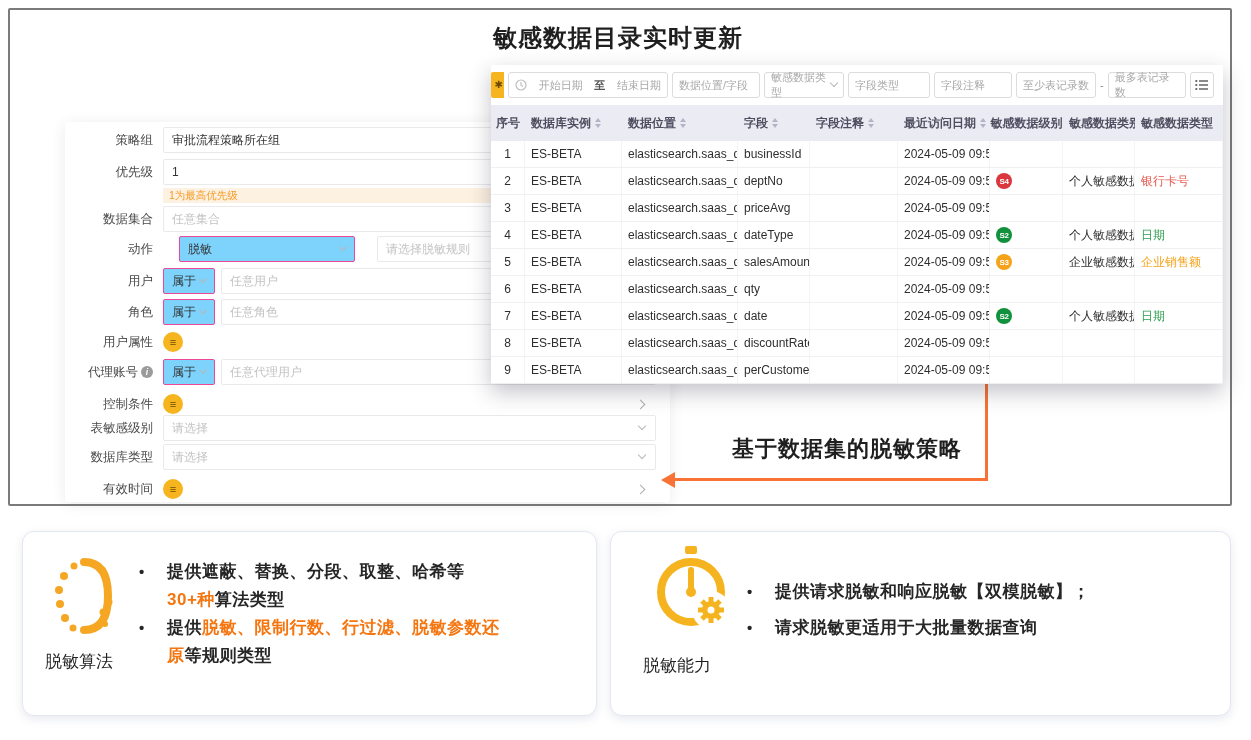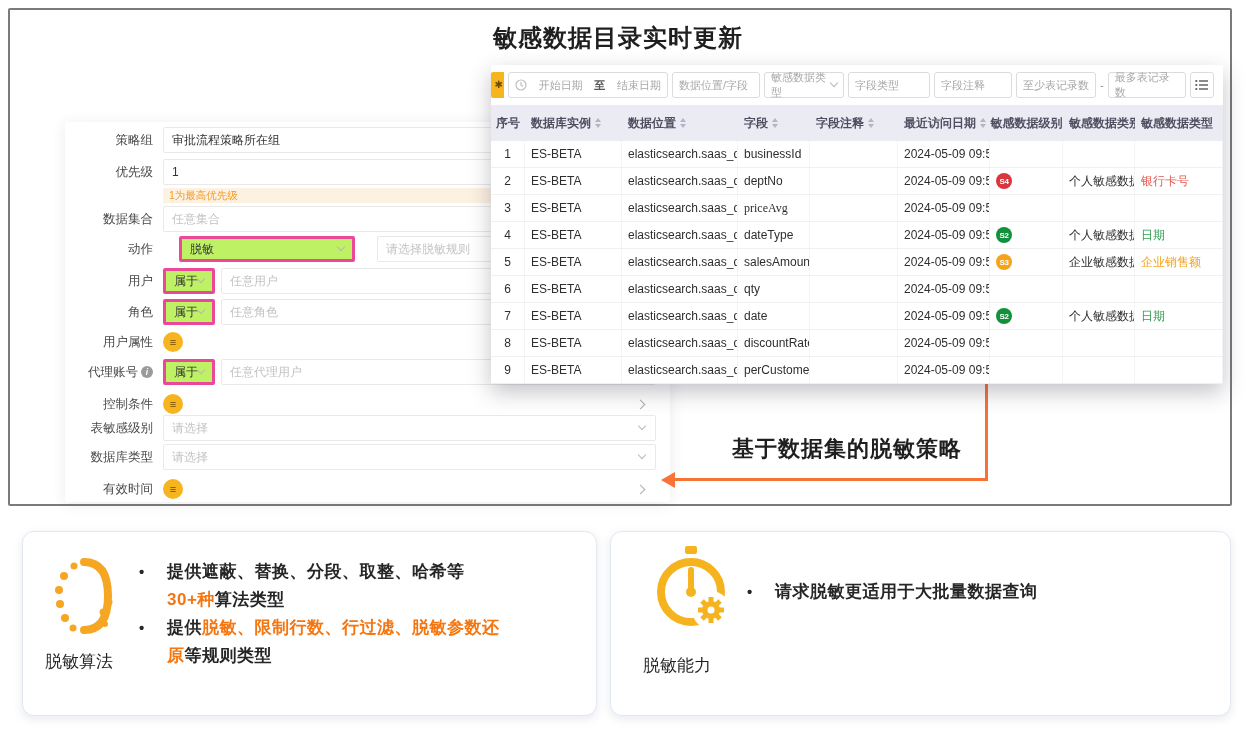--- a/index.html
+++ b/index.html
@@ -14,22 +14,22 @@
   .page-title { position:absolute; left:483px; top:12px; font-size:24px; font-weight:bold; color:#1f1f1f; letter-spacing:1px; z-index:5;}
 
   
   .form-card { position:absolute; left:55px; top:112px; width:605px; height:380px;
                background:#fff; border-radius:3px; box-shadow:0 2px 14px rgba(60,60,90,.10); z-index:1; }
   .f-row { position:absolute; left:10px; right:14px; height:26px; display:flex; align-items:center; }
   .f-label { width:78px; text-align:right; margin-right:10px; font-size:12.5px; color:#4a4a4a; flex:none; white-space:nowrap; display:flex; justify-content:flex-end; align-items:center; gap:3px;}
   .inp { flex:1; height:26px; border:1px solid #e9e9e9; border-radius:2px; display:flex; align-items:center;
          padding:4px 8px; font-size:12px; color:#333; background:#fff; position:relative;}
   .inp.ph { color:#c3c3c3; }
-  .selbox { height:26px; border:3px solid #ec4899; border-radius:2px; display:flex; align-items:center;
-            justify-content:space-between; padding:0 8px; font-size:12px; color:#333; background:#bef264; flex:none;}
+  .selbox { height:26px; border:1px solid #ec4899; border-radius:2px; display:flex; align-items:center;
+            justify-content:space-between; padding:0 8px; font-size:12px; color:#333; background:#7dd3fc; flex:none;}
   .hintbar { position:absolute; left:98px; right:14px; height:15px; background:#fdf1e1; color:#f59a23;
              font-size:10.5px; display:flex; align-items:center; padding-left:6px; border-radius:1px;}
   .caret { display:inline-block; width:6px; height:6px; border-right:1.5px solid #b8b8b8; border-bottom:1.5px solid #b8b8b8;
            transform:rotate(45deg); margin-top:-4px; flex:none;}
   .chev { display:inline-block; width:7px; height:7px; border-top:1.6px solid #adadad; border-right:1.6px solid #adadad;
           transform:rotate(45deg); }
   .ybadge { width:20px; height:20px; border-radius:50%; background:#f6b51e; color:#6b4a00; font-size:11px;
             font-weight:bold; display:flex; align-items:center; justify-content:center; flex:none; cursor:pointer;}
   .info-ic { width:12px; height:12px; border-radius:50%; background:#9b9b9b; color:#fff; font-size:8.5px;
              display:inline-flex; align-items:center; justify-content:center; font-style:italic; font-weight:bold;}
@@ -308,21 +308,21 @@
             </div>
             <div class="td" style="width: 72px;">个人敏感数据</div>
             <div class="td" style="width: 88px;">
               <span style="color: rgb(228, 88, 77);">银行卡号</span>
             </div>
           </div>
           <div class="tbl-row">
             <div class="td center" style="width: 34px;">3</div>
             <div class="td" style="width: 97px;">ES-BETA</div>
             <div class="td" style="width: 116px;">elasticsearch.saas_dis...</div>
-            <div class="td" style="width: 72px; font-family: Liberation Serif, serif;">priceAvg</div>
+            <div class="td" style="width: 72px;">priceAvg</div>
             <div class="td" style="width: 88px;"></div>
             <div class="td" style="width: 92px;">2024-05-09 09:56...</div>
             <div class="td" style="width: 73px;"></div>
             <div class="td" style="width: 72px;"></div>
             <div class="td" style="width: 88px;"></div>
           </div>
           <div class="tbl-row">
             <div class="td center" style="width: 34px;">4</div>
             <div class="td" style="width: 97px;">ES-BETA</div>
             <div class="td" style="width: 116px;">elasticsearch.saas_dis...</div>
@@ -443,17 +443,18 @@
         <line x1="64" y1="55" x2="64" y2="81"></line>
         <line x1="51" y1="68" x2="77" y2="68"></line>
         <line x1="55" y1="59" x2="73" y2="77"></line>
         <line x1="73" y1="59" x2="55" y2="77"></line>
       </g>
       <circle cx="64" cy="68" r="9" fill="#f5b41f"></circle>
       <circle cx="64" cy="68" r="3.5" fill="#ffffff"></circle>
     </svg>
     <div class="card-label" style="left:32px;top:122px">脱敏能力</div>
     <ul class="blist" id="bullets-1" style="left:128px;top:42px;width:460px">
+        <li><span class="seg-dark">提供请求脱敏和响应脱敏【双模脱敏】；</span></li>
         <li><span class="seg-dark">请求脱敏更适用于大批量数据查询</span></li>
       </ul>
   </div>
 
 </div>
 
 </body></html>

